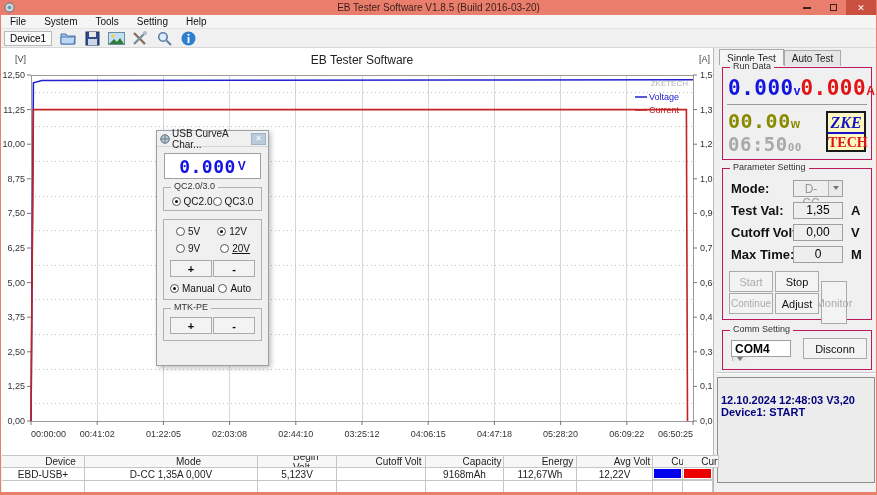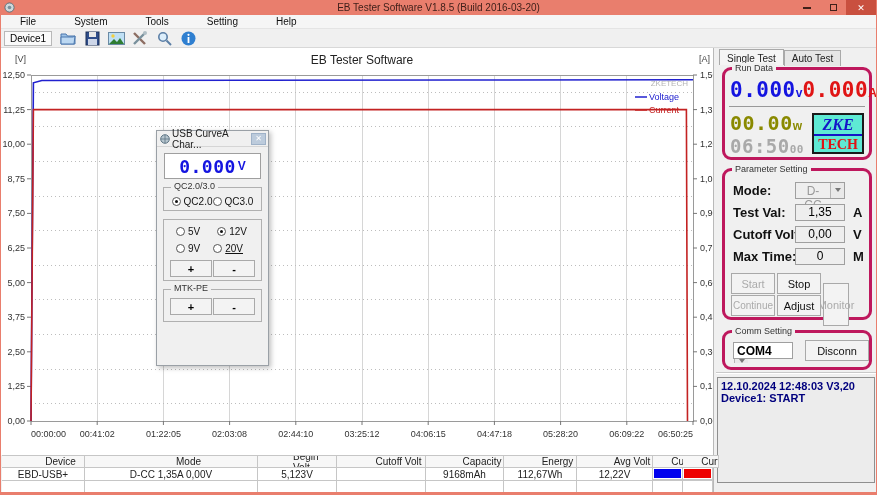--- a/index.html
+++ b/index.html
@@ -14,66 +14,66 @@
   .titlebar .title { position:absolute; left:0; right:0; text-align:center; font-size:10px; color:#40201a; }
   .tb-controls { position:absolute; right:0; top:0; height:15px; display:flex; }
   .tb-btn { width:26px; height:15px; display:flex; align-items:center; justify-content:center; font-size:9px; color:#40201a; }
   .tb-btn.close { background:#c9503f; color:#fff; width:30px; }
   .min-glyph { display:inline-block; width:8px; border-bottom:2px solid #40201a; }
   .max-glyph { display:inline-block; width:7px; height:7px; border:1px solid #40201a; background:transparent; }
 
   
   .menubar { position:absolute; left:0; top:15px; width:100%; height:14px; background:#f5f5f5;
              display:flex; align-items:center; font-size:10px; color:#111; border-bottom:1px solid #e4e4e4;}
-  .menubar span { padding:0 19px; cursor:default; }
+  .menubar span { padding:0 9px; cursor:default; }
   .toolbar { position:absolute; left:0; top:29px; width:100%; height:19px; background:#f0f0f0;
              display:flex; align-items:center; border-bottom:1px solid #d8d8d8; }
   .dev-btn { font-size:10px; border:1px solid #b8b8b8; background:#fafafa; padding:1px 5px; margin:0 4px 0 3px; }
   .tool-ico { width:22px; height:17px; display:flex; align-items:center; justify-content:center; margin:0 1px; }
 
   
   .chart-wrap { position:absolute; left:0; top:48px; width:712px; height:407px; background:#fff; }
   svg text { font-family:"Liberation Sans",sans-serif; }
 
   
   .rpanel { position:absolute; left:712px; top:48px; width:165px; height:447px; background:#f0f0f0;
             border-left:1px solid #b9b9b9; }
   .tabs { position:absolute; left:5px; top:2px; display:flex; font-size:10px; }
   .tab { padding:2px 7px 1px; border:1px solid #a9a9a9; border-bottom:none; background:#e6e6e6; color:#222; }
   .tab.active { background:#f5f5f5; position:relative; top:-1px; padding-top:3px; }
-  .gb { position:absolute; border:3px solid #be185d; border-radius:9px; }
+  .gb { position:absolute; border:1px solid #be185d; border-radius:0; }
   .gb-label { position:absolute; top:-7px; left:7px; background:#f0f0f0; font-size:9px; color:#333; padding:0 3px; }
 
   .seg { font-family:"DejaVu Sans Mono",monospace; font-weight:bold; letter-spacing:0.5px; }
   .rd-row1 { display:flex; justify-content:space-between; align-items:baseline; padding:8px 5px 2px 5px; }
   .rd-v { color:#1414e0; font-size:21px; } .rd-vu { color:#1414e0; font-size:12px; font-weight:bold; }
   .rd-a { color:#e01414; font-size:21px; } .rd-au { color:#e01414; font-size:12px; font-weight:bold; }
   .rd-sep { border-top:1px solid #999; margin:2px 4px; }
   .rd-bottom { display:flex; justify-content:space-between; padding:2px 5px; }
   .rd-w { color:#8a8a00; font-size:20px; } .rd-wu { color:#8a8a00; font-size:12px; font-weight:bold; }
   .rd-t { color:#a9a9a9; font-size:19px; } .rd-ts { color:#a9a9a9; font-size:11px; }
-  .logo { width:52px; height:41px; border:2px solid #1a1a1a; background:#5eead4; text-align:center; margin-top:2px; }
+  .logo { width:40px; height:41px; border:2px solid #1a1a1a; background:#fef9c3; text-align:center; margin-top:2px; }
   .logo .zke { color:#1414c8; font-family:"Liberation Serif",serif; font-weight:bold; font-size:16px; line-height:19px; border-bottom:2px solid #1414c8; display:block; font-style:italic;}
   .logo .tech { color:#e01414; font-family:"Liberation Serif",serif; font-weight:bold; font-size:14px; line-height:18px; display:block; }
 
   .prow { position:absolute; left:8px; right:6px; height:18px; display:flex; align-items:center; font-size:13px; font-weight:bold; color:#111; }
   .prow .fld { position:absolute; left:62px; width:50px; height:17px; border:1px solid #9f9f9f;
                background:#eee; text-align:center; font-size:12px; font-weight:normal; color:#000;
                font-family:"Liberation Sans",sans-serif; }
   .prow .unit { position:absolute; left:120px; font-size:13px; }
   .combo { display:flex; border:1px solid #9f9f9f; background:#e4e4e4; height:17px; }
   .combo .val { flex:1; font-size:12px; font-weight:normal; padding:1px 3px; color:#999; }
   .combo .arrow { width:14px; border-left:1px solid #b5b5b5; background:#e9e9e9; display:flex; align-items:center; justify-content:center; }
   .caret { width:0; height:0; border-left:3px solid transparent; border-right:3px solid transparent; border-top:4px solid #777; }
   .pbtn { position:absolute; height:21px; border:1px solid #a9a9a9; background:#f3f3f3; font-size:11px;
           display:flex; align-items:center; justify-content:center; color:#111; }
   .pbtn.dis { color:#ababab; }
 
   .logbox { position:absolute; left:3px; top:329px; width:158px; height:106px; border:1px solid #8f8f8f;
-            background:#ececec; font-size:11px; font-weight:bold; color:#00007e; padding:2px 3px; overflow:hidden; white-space:nowrap; }
+            background:#ececec; font-size:11px; font-weight:bold; color:#00007e; padding:16px 3px; overflow:hidden; white-space:nowrap; }
   .rp-sep { position:absolute; left:2px; top:324px; width:160px; border-top:1px solid #c9c9c9; border-bottom:1px solid #fff; }
 
   
   .stable { position:absolute; left:1px; top:455px; width:711px; height:38px; background:#fff;
             display:grid; grid-template-columns:83px 173px 79px 89px 78px 73px 76px 30px 30px;
             grid-template-rows:13px 13px 12px; font-size:10px; }
   .stable > div { border-right:1px solid #c6c6c6; border-bottom:1px solid #c6c6c6; border-top:1px solid #c6c6c6;
                   margin-top:-1px; display:flex; align-items:center; justify-content:center; color:#222; overflow:hidden; }
   .stable > div:nth-child(-n+9){ margin-top:0; background:#f7f7f7;padding-left:35px; }
   .swatch { width:100%; height:100%; padding:1px; }
@@ -425,28 +425,38 @@
         <span class="radio" style="margin-right:8px;">
             <span class="rc on"></span>
             <span>12V</span>
           </span>
       </div>
       <div class="radio-row" style="justify-content:space-between;">
         <span class="radio" style="margin-left:6px;">
             <span class="rc"></span>
             <span>9V</span>
           </span>
-        <span class="radio" style="margin-right:12px;text-decoration:underline;">
+        <span class="radio" style="margin-right:5px;text-decoration:underline;">
             <span class="rc"></span>
             <span>20V</span>
           </span>
       </div>
       <div class="pm-row">
         <span class="pm-btn">+</span>
         <span class="pm-btn">-</span>
+      </div>
+      <div class="radio-row" style="justify-content:space-between; padding-bottom:5px;">
+        <span class="radio">
+            <span class="rc on"></span>
+            <span>Manual</span>
+          </span>
+        <span class="radio" style="margin-right:4px;">
+            <span class="rc"></span>
+            <span>Auto</span>
+          </span>
       </div>
     </div>
     <div class="dlg-gb">
       <span class="gb-label">MTK-PE</span>
       <div class="pm-row" style="padding-top:8px; padding-bottom:6px;">
         <span class="pm-btn">+</span>
         <span class="pm-btn">-</span>
       </div>
     </div>
   </div>

